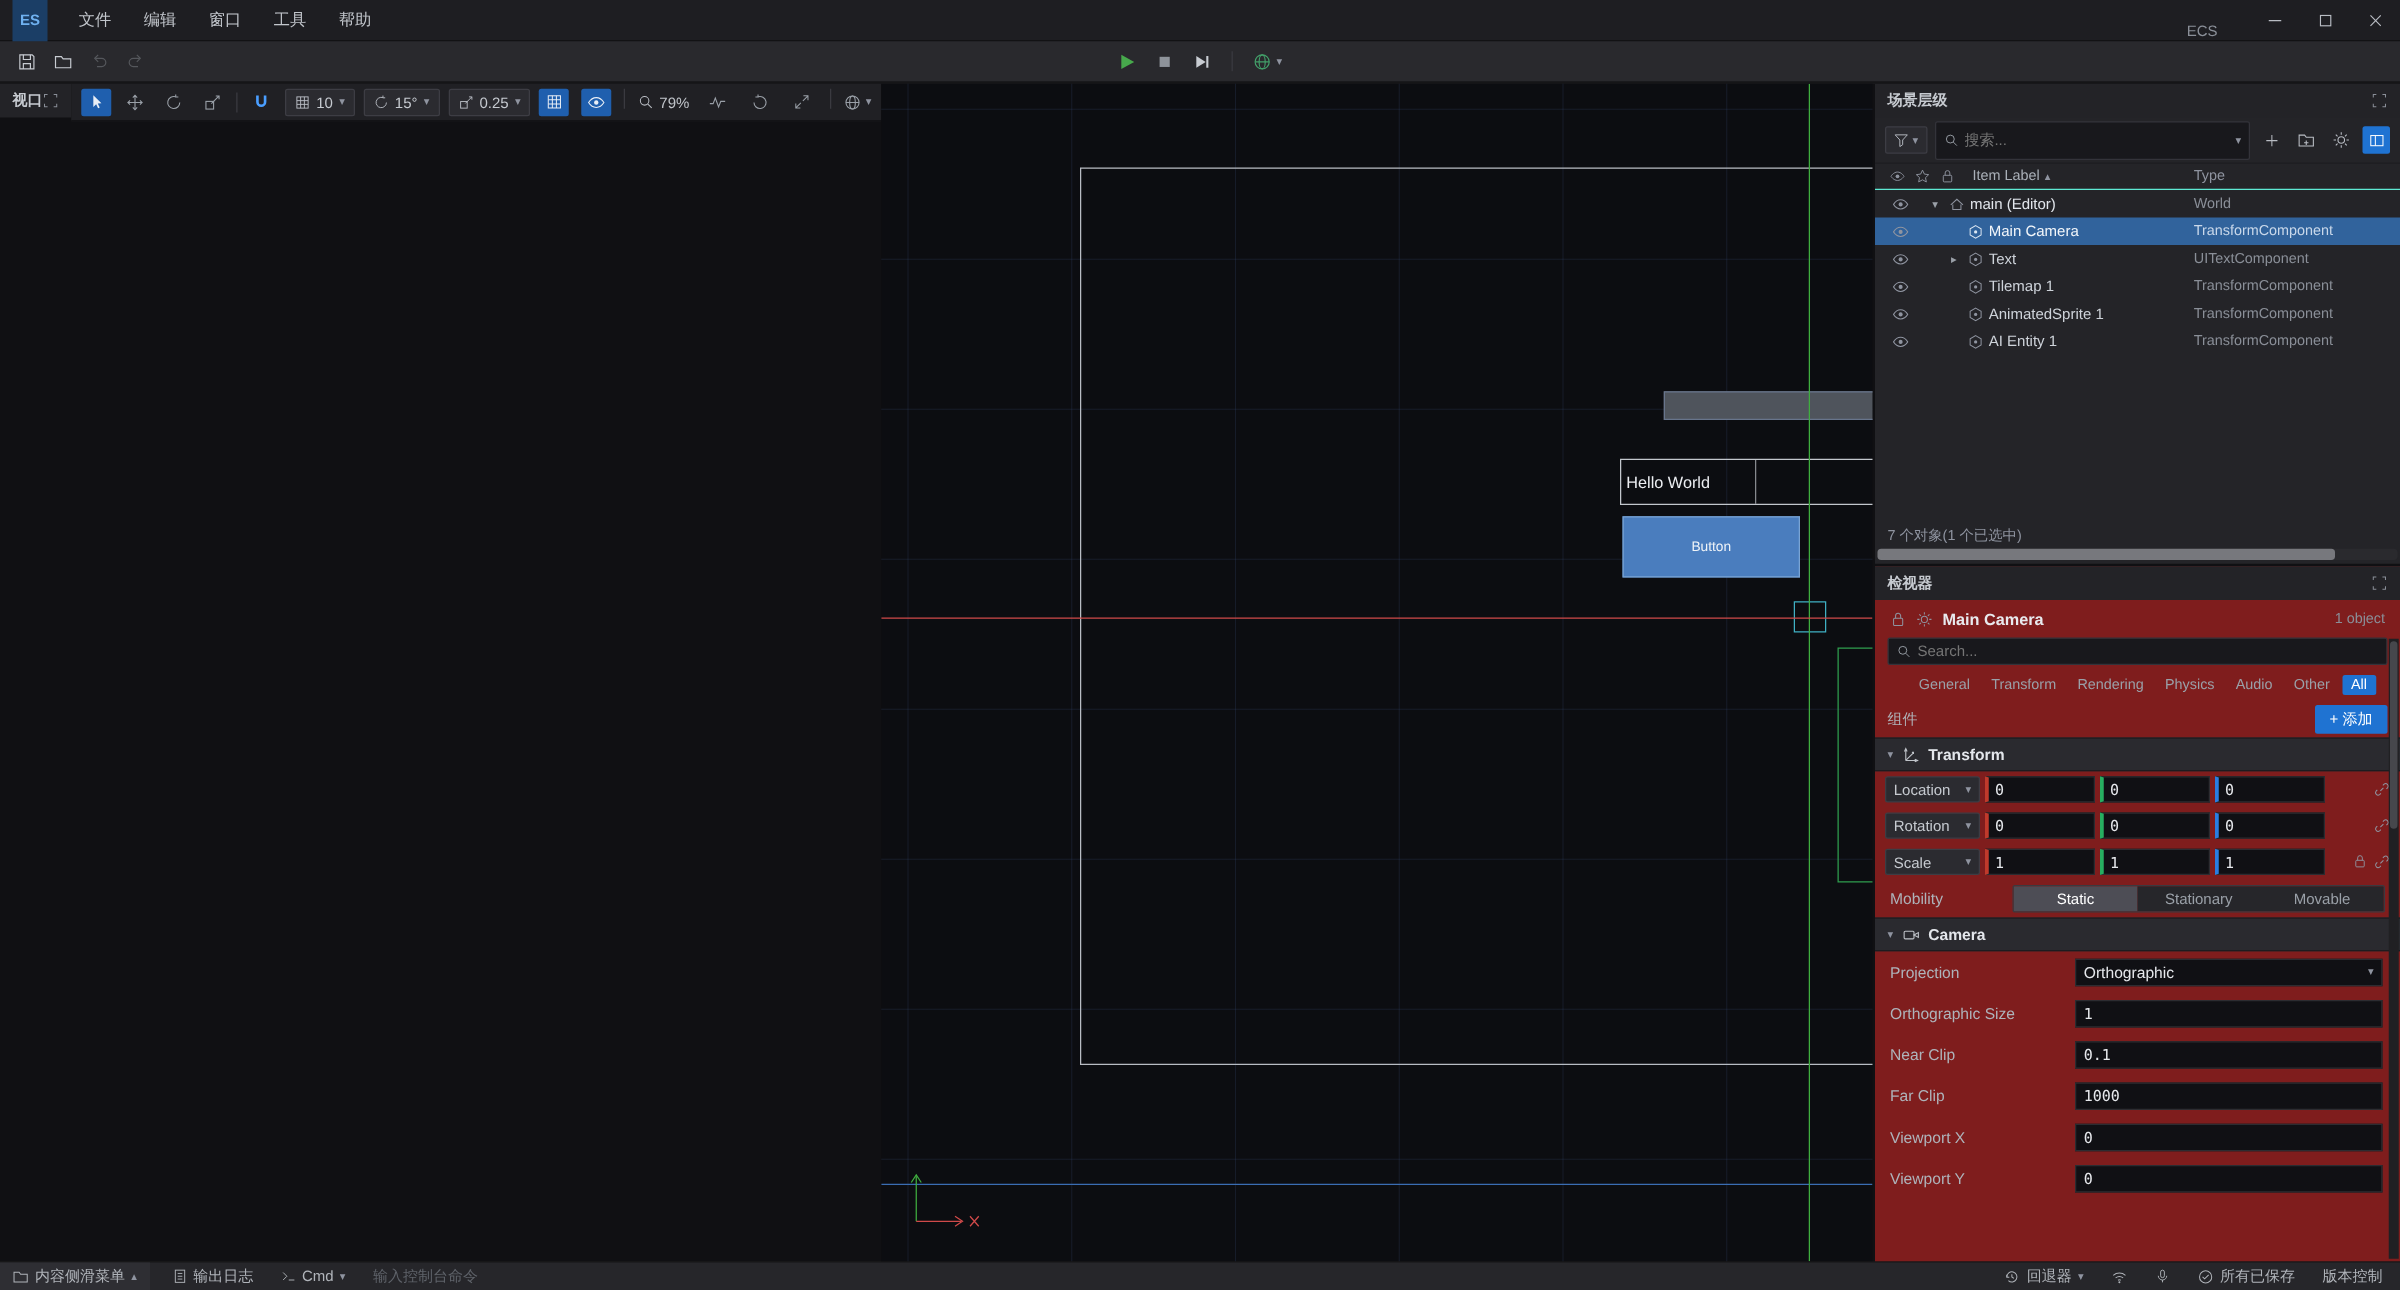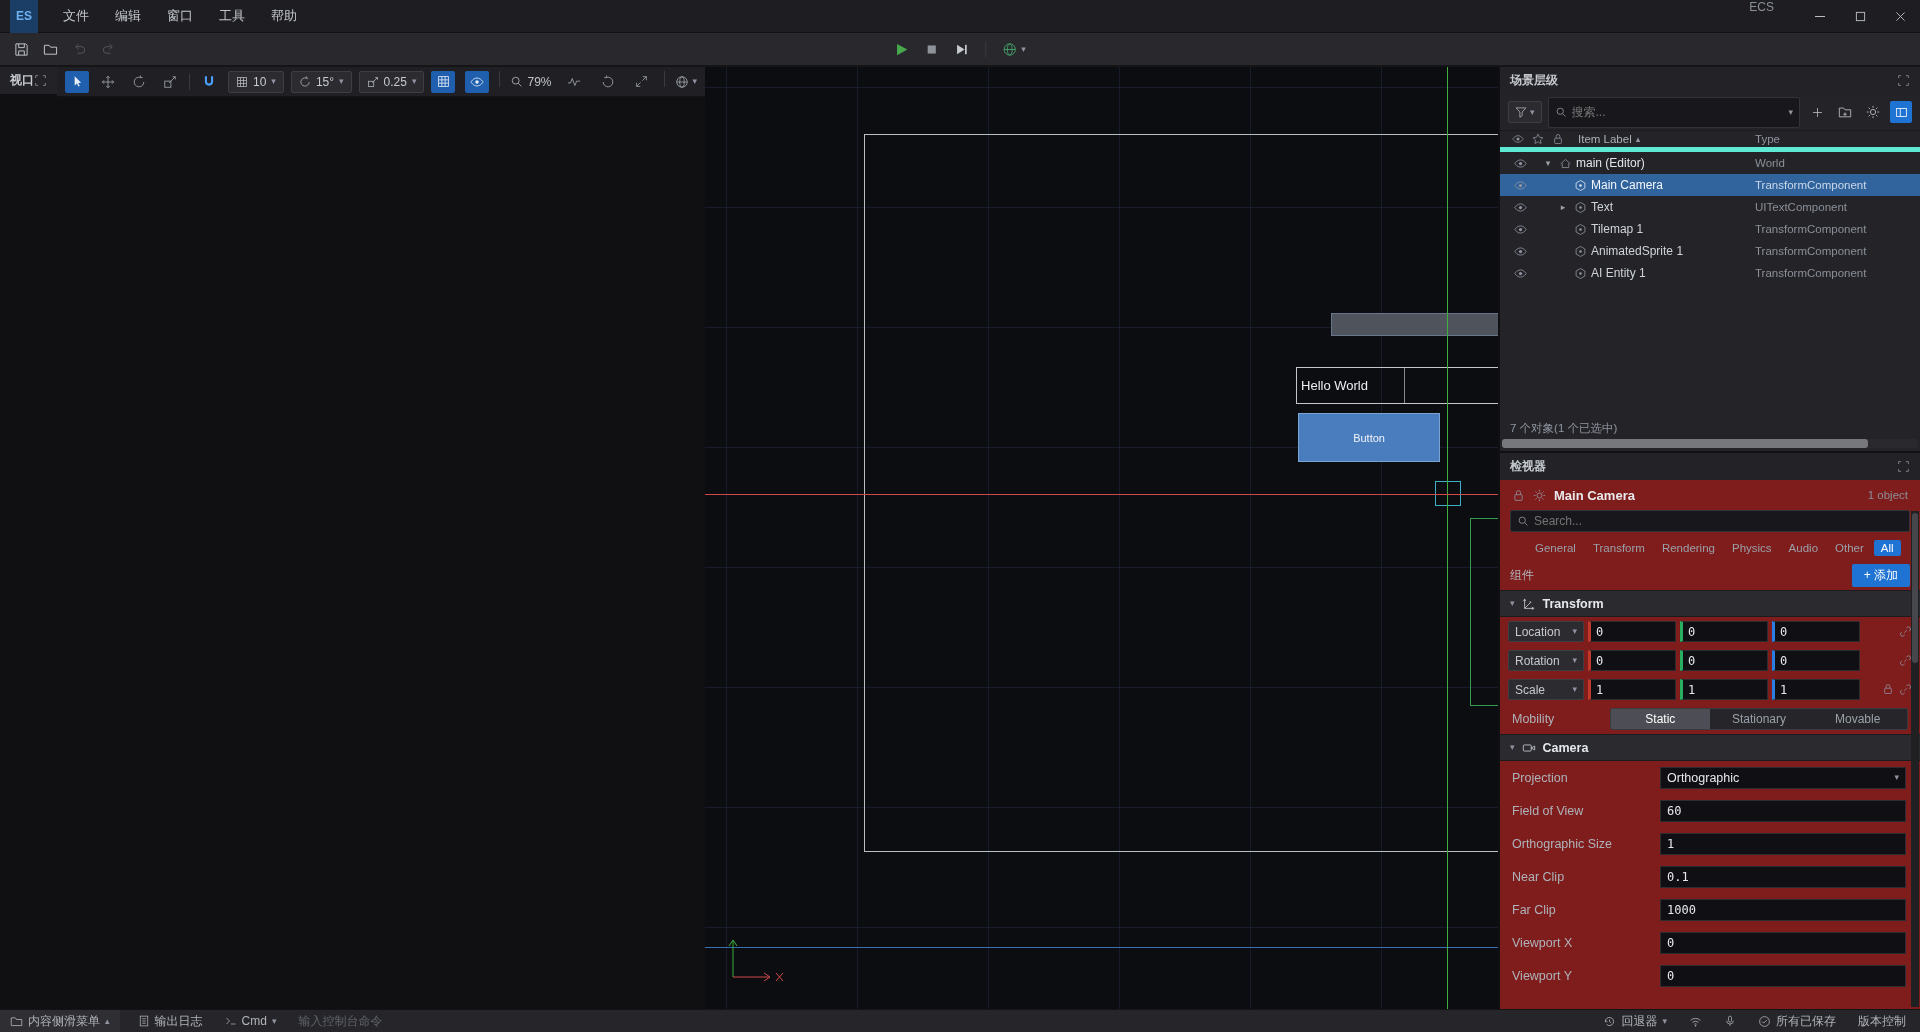--- a/index.html
+++ b/index.html
@@ -5,21 +5,21 @@
   *{margin:0;padding:0;box-sizing:border-box;font-family:"Liberation Sans","DejaVu Sans",sans-serif;user-select:none}
   html,body{width:1920px;height:1032px;overflow:hidden;background:#101013;color:#c8ccd2}
   .window{width:1920px;height:1032px;display:flex;flex-direction:column;background:#101013}
   svg{display:block}
 
   
   .titlebar{height:33px;background:#1e1e22;display:flex;align-items:center;justify-content:space-between;padding:0 0 0 10px;border-bottom:1px solid #121214;flex:none}
   .tb-left{display:flex;align-items:center}
   .logo{background:#1b3e66;color:#6fb1f0;font-weight:700;font-size:12px;padding:21px 6px;border-radius:2px;margin-right:12px}
   .menu-item{font-size:13px;color:#c2c6cc;padding:7px 13px;cursor:default}
-  .tb-right{display:flex;align-items:flex-start}
+  .tb-right{display:flex;align-items:flex-end}
   .ecs{color:#8a8f98;font-size:12px;margin-right:26px}
   .winbtn{width:40px;height:32px;display:flex;align-items:center;justify-content:center;color:#b9bdc4}
 
   
   .toolbar{height:34px;background:#29292d;border-bottom:2px solid #151517;display:flex;align-items:center;position:relative;flex:none}
   .tool-left{display:flex;align-items:center;gap:14px;padding-left:14px}
   .tool-center{position:absolute;left:50%;transform:translateX(-50%);display:flex;align-items:center;gap:16px}
   .tbtn{display:flex;align-items:center;justify-content:center;color:#c8ccd2}
   .tbtn.dim{color:#55575c}
   .sep{width:1px;height:16px;background:#3a3a40}
@@ -56,21 +56,21 @@
 
   
   .right-col{width:420px;display:flex;flex-direction:column;gap:2px;flex:none}
   .hierarchy{height:384px;background:#242428;display:flex;flex-direction:column;flex:none}
   .h-toolbar{height:36px;display:flex;align-items:center;gap:6px;padding:0 8px;flex:none}
   .filter-btn{height:22px;display:flex;align-items:center;gap:3px;background:#2b2b30;border:1px solid #3d3d44;border-radius:2px;padding:0 6px;color:#b9bdc4}
   .searchbox{flex:1;height:31px;background:#18181c;border:1px solid #33333a;border-radius:2px;display:flex;align-items:center;gap:5px;padding:0 6px;color:#9aa0a8}
   .searchbox input{flex:1;background:transparent;border:none;outline:none;color:#9aa0a8;font-size:12px;min-width:0}
   .hibtn{width:22px;height:22px;display:flex;align-items:center;justify-content:center;color:#b9bdc4;border-radius:2px}
   .hibtn.blue{background:var(--accent,#1f73d2);color:#fff}
-  .h-thead{height:22px;display:flex;align-items:center;font-size:11.5px;color:#8f94a0;border-top:1px solid #1c1c20;border-bottom:5px solid #5eead4;padding-left:10px;flex:none}
+  .h-thead{height:22px;display:flex;align-items:center;font-size:11.5px;color:#8f94a0;border-top:1px solid #1c1c20;border-bottom:1px solid #5eead4;padding-left:10px;flex:none}
   .h-thead .mini{width:16px;margin-right:4px;display:flex;justify-content:center;color:#8f94a0}
   .h-thead .col-label{margin-left:8px;display:flex;align-items:center;gap:4px;color:#aab0b8}
   .h-thead .col-type{width:165px;margin-left:auto;flex:none}
   .h-row{height:22px;display:flex;align-items:center;font-size:12px;flex:none}
   .h-row.sel{background:var(--selection,#31639c)}
   .h-eye{width:16px;margin-left:12px;color:#8f94a0;display:flex;justify-content:center;flex:none}
   .h-tree{display:flex;align-items:center;flex:1;min-width:0}
   .h-tree.lvl0{margin-left:12px}
   .h-tree.lvl1{margin-left:27px}
   .h-chev{width:16px;font-size:9px;color:#9aa0a8;text-align:center;flex:none}
@@ -698,26 +698,20 @@
           <span class="sec-title">Camera</span>
         </div>
         <div class="c-row">
           <span class="prop-label">Projection</span>
           <span class="c-field">
             <span class="ddval">Orthographic</span>
             <span class="chev">▾</span>
           </span>
         </div>
         <div class="c-row">
-          <span class="prop-label">Field of View</span>
-          <span class="c-field">
-              <input readonly="" value="60" style="">
-            </span>
-        </div>
-        <div class="c-row">
           <span class="prop-label">Orthographic Size</span>
           <span class="c-field">
               <input readonly="" value="1" style="">
             </span>
         </div>
         <div class="c-row">
           <span class="prop-label">Near Clip</span>
           <span class="c-field">
               <input readonly="" value="0.1" style="">
             </span>

